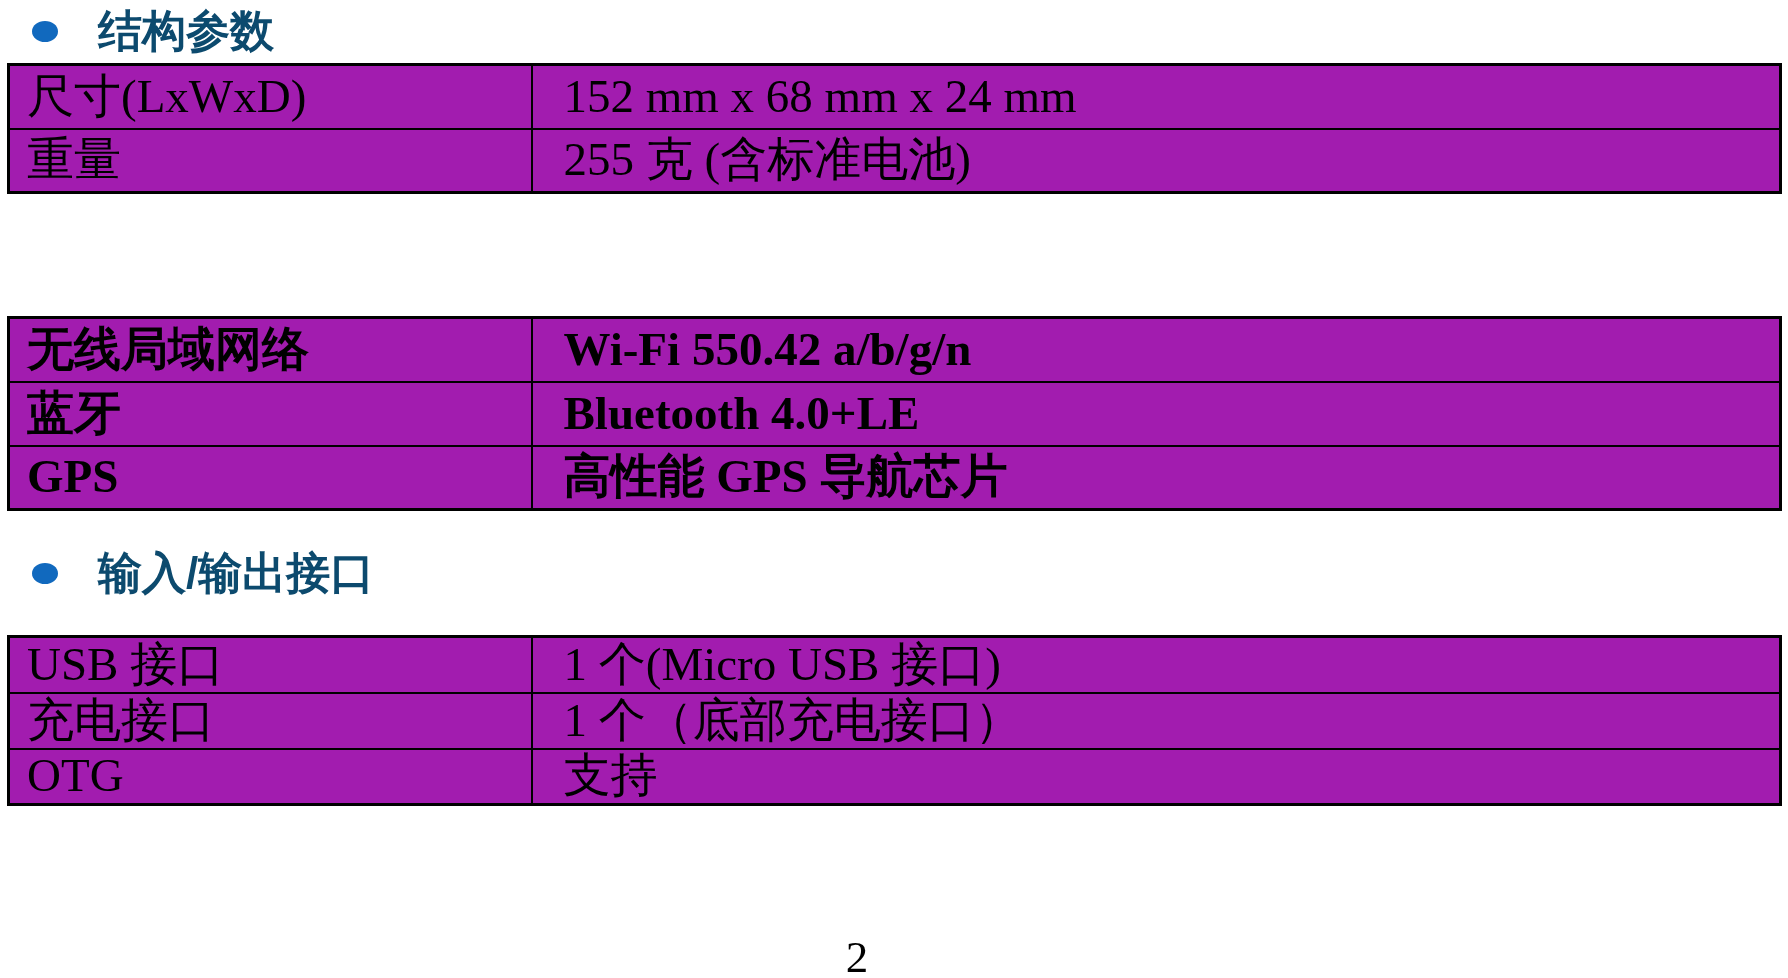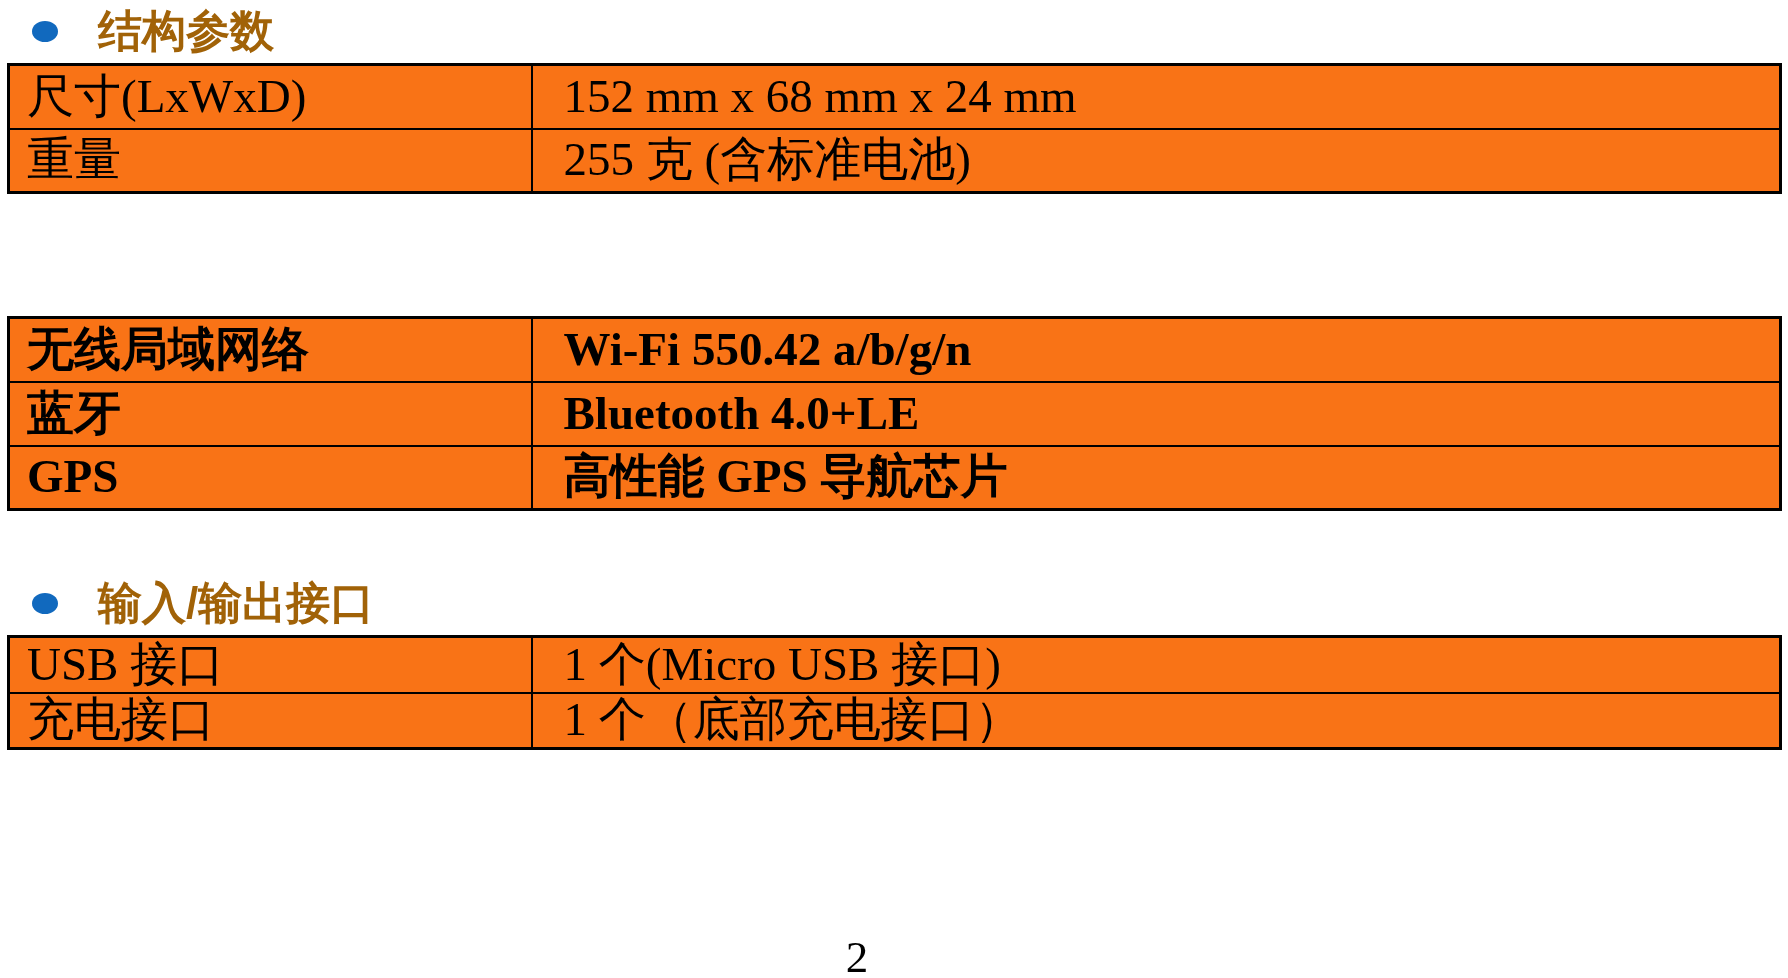--- a/index.html
+++ b/index.html
@@ -30,30 +30,30 @@
     border-radius: 50%;
     background: #1169be;
     flex: none;
   }
   .section-title {
     margin-left: 40px;
     font-family: "Liberation Sans", "DejaVu Sans", sans-serif;
     font-weight: bold;
     font-size: 44px;
     line-height: 50px;
-    color: #a16207;
+    color: #0c4a6e;
     white-space: nowrap;
   }
   table.spec-table {
     position: absolute;
     left: 7px;
     width: 1775px;
     border-collapse: collapse;
     table-layout: fixed;
-    background: #f97316;
+    background: #a21caf;
     border: 3px solid #000000;
   }
   table.spec-table td {
     border: 2px solid #000000;
     font-size: 47px;
     line-height: 1.1;
     vertical-align: middle;
     white-space: nowrap;
     overflow: hidden;
   }
@@ -64,21 +64,21 @@
     padding-left: 31px;
   }
   #table-1 { top: 63px; }
   #table-1 td { height: 64px; }
   #table-2 { top: 316px; }
   #table-2 td { height: 64px; font-weight: bold; }
   #table-3 { top: 635px; }
   #table-3 td { height: 56px; }
   #header-1 { top: 6px; }
   #header-2 { top: 259px; }
-  #header-3 { top: 578px; }
+  #header-3 { top: 548px; }
   .page-number {
     position: absolute;
     left: 807px;
     top: 931px;
     width: 100px;
     text-align: center;
     font-size: 45px;
     color: #000000;
   }
 </style>
@@ -143,18 +143,22 @@
       </colgroup>
     <tbody>
       <tr>
         <td class="label">USB 接口</td>
         <td class="value">1 个(Micro USB 接口)</td>
       </tr>
       <tr>
         <td class="label">充电接口</td>
         <td class="value">1 个（底部充电接口）</td>
       </tr>
+      <tr>
+        <td class="label">OTG</td>
+        <td class="value">支持</td>
+      </tr>
     </tbody>
   </table>
 
   <div class="page-number">2</div>
 
 </div>
 
 </body></html>

